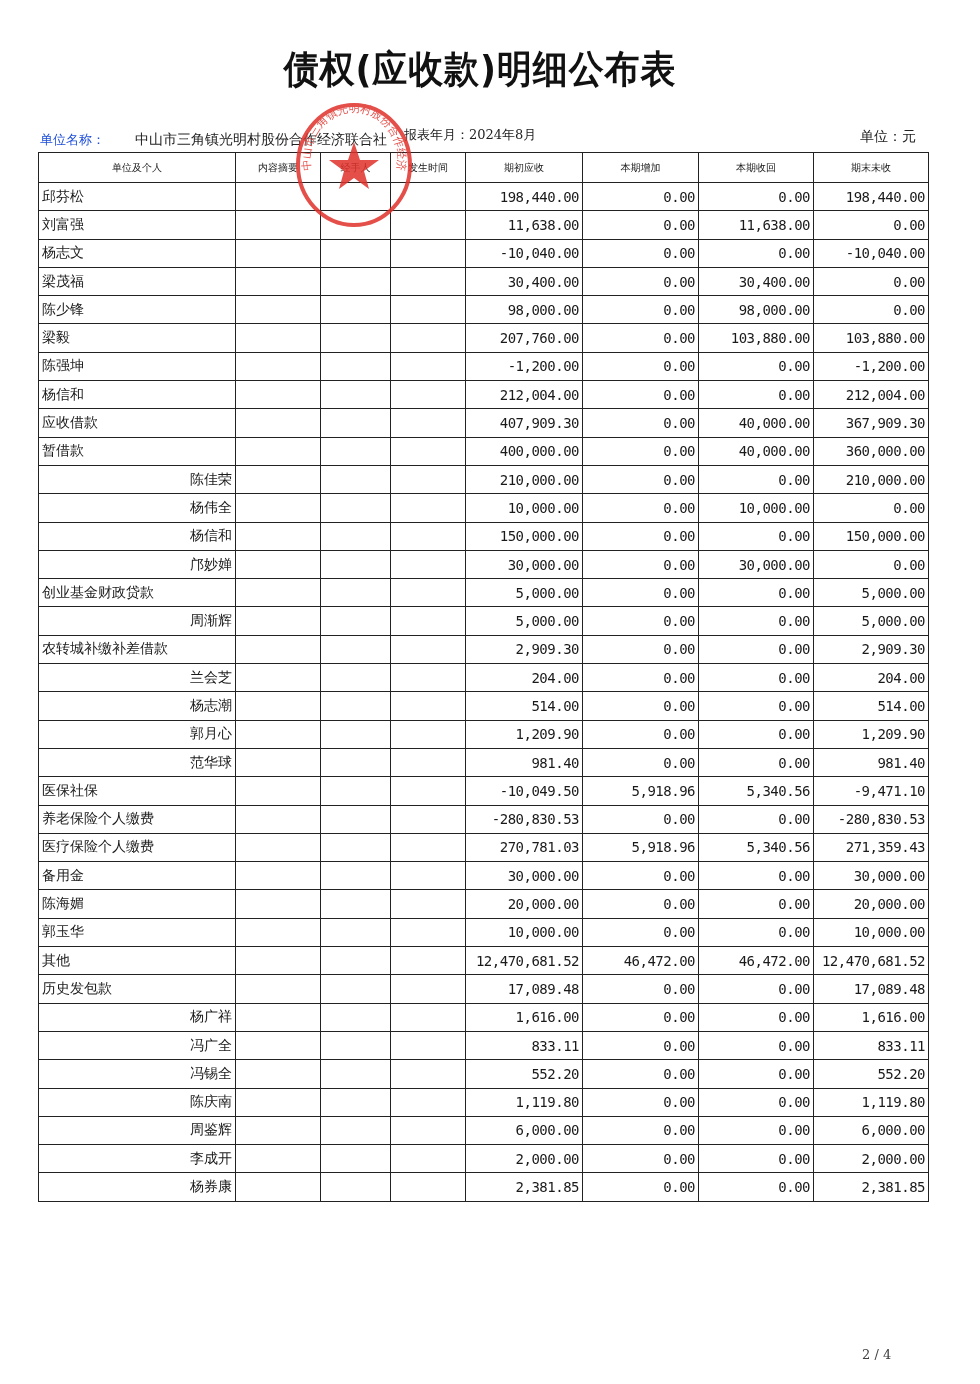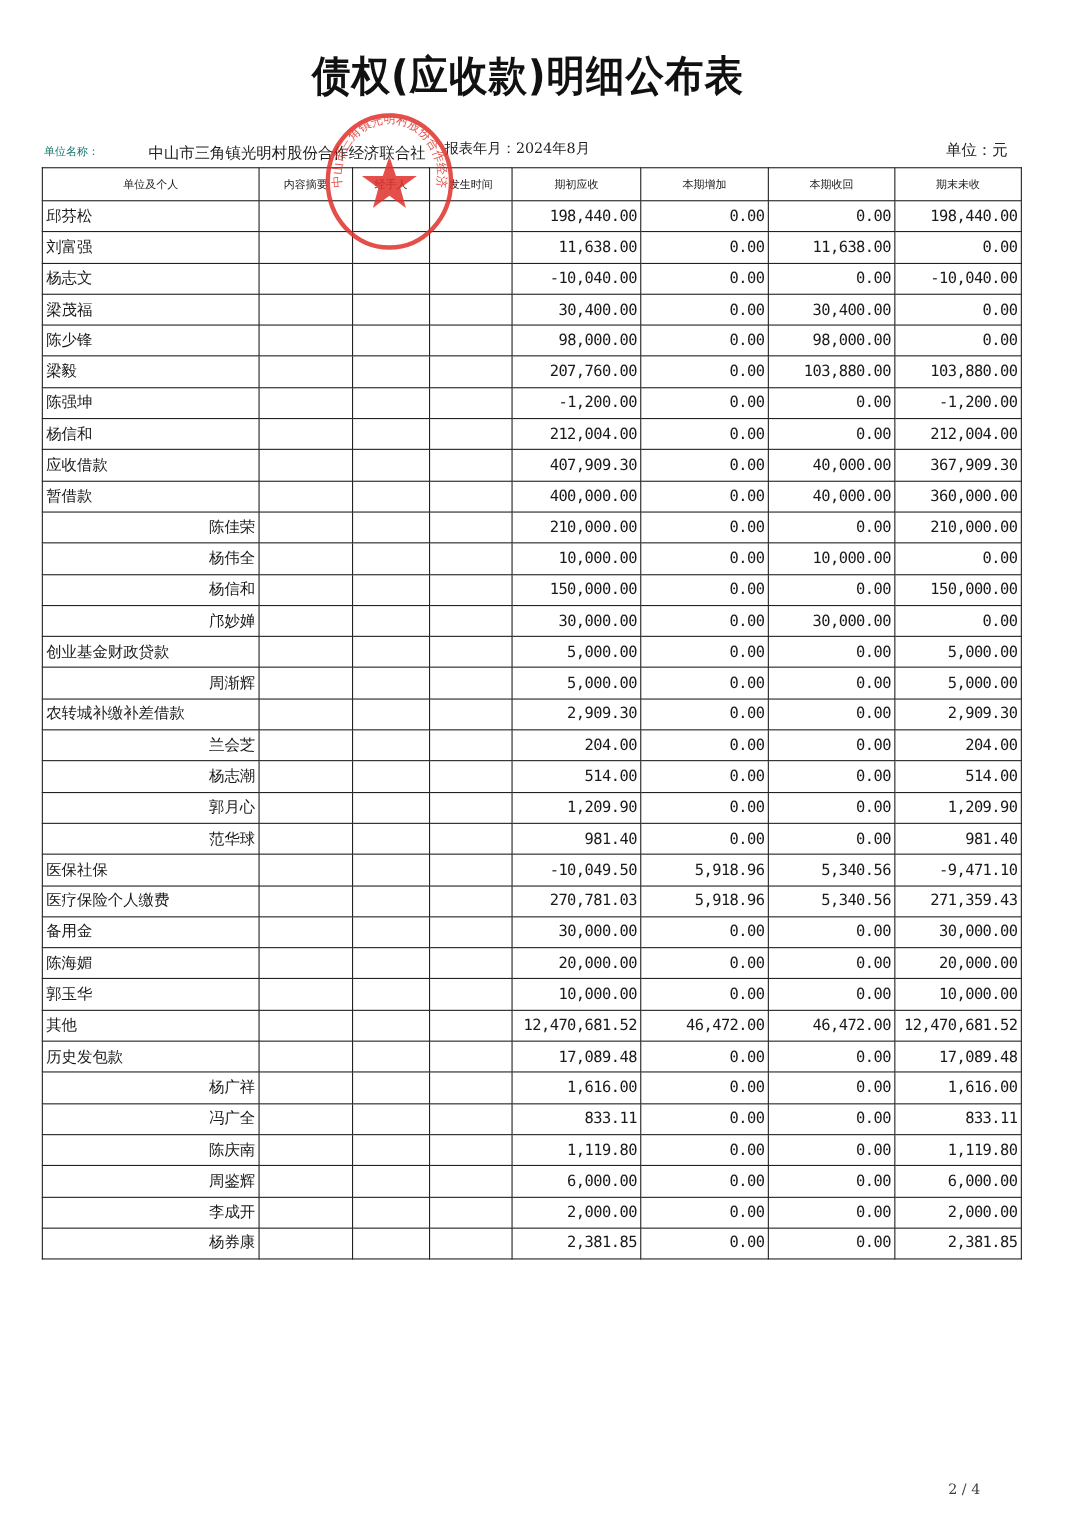--- a/index.html
+++ b/index.html
@@ -2,21 +2,21 @@
 <html><head>
 <meta charset="utf-8">
 <style>
   html, body { margin: 0; padding: 0; background: #ffffff; }
   body { width: 980px; height: 1384px; position: relative; overflow: hidden;
          font-family: "DejaVu Serif", "Liberation Serif", serif; color: #1a1a1a; }
   .title { position: absolute; left: 0; width: 960px; top: 44px; text-align: center;
            font-family: "DejaVu Sans", "Liberation Sans", sans-serif; font-size: 38px; font-weight: bold;
            letter-spacing: 1px; color: #111; transform: scaleX(0.92); transform-origin: center; }
   .report-month { position: absolute; left: 404px; top: 102px; font-size: 13px; color: #222; margin-top: 24px; }
-  .unit-name-label { position: absolute; left: 40px; top: 131px; font-size: 10px; color: #0f766e; }
+  .unit-name-label { position: absolute; left: 40px; top: 131px; font-size: 13px; color: #1d4ed8; }
   .unit-name-value { position: absolute; left: 135px; top: 131px; font-size: 14px; color: #222; }
   .currency-unit { position: absolute; right: 64px; top: 128px; font-size: 14px; color: #222; }
   table.ledger { position: absolute; left: 38px; top: 152px; border-collapse: collapse;
                  table-layout: fixed; width: 890px; }
   table.ledger th, table.ledger td { border: 1.3px solid #222; height: 27.3px; padding: 0 3px;
                  font-size: 14px; white-space: nowrap; overflow: hidden; }
   table.ledger th { font-weight: normal; height: 29px; text-align: center; font-size: 10px; }
   td.name { text-align: left; }
   td.lvl0 { padding-left: 3px; }
   td.lvl1 { padding-left: 27px; }
@@ -273,20 +273,30 @@
         <td class="name lvl0">医保社保</td>
         <td></td>
         <td></td>
         <td></td>
         <td class="num">-10,049.50</td>
         <td class="num">5,918.96</td>
         <td class="num">5,340.56</td>
         <td class="num">-9,471.10</td>
       </tr>
       <tr>
+        <td class="name lvl1">养老保险个人缴费</td>
+        <td></td>
+        <td></td>
+        <td></td>
+        <td class="num">-280,830.53</td>
+        <td class="num">0.00</td>
+        <td class="num">0.00</td>
+        <td class="num">-280,830.53</td>
+      </tr>
+      <tr>
         <td class="name lvl1">医疗保险个人缴费</td>
         <td></td>
         <td></td>
         <td></td>
         <td class="num">270,781.03</td>
         <td class="num">5,918.96</td>
         <td class="num">5,340.56</td>
         <td class="num">271,359.43</td>
       </tr>
       <tr>
@@ -351,20 +361,30 @@
       </tr>
       <tr>
         <td class="name lvl2">冯广全</td>
         <td></td>
         <td></td>
         <td></td>
         <td class="num">833.11</td>
         <td class="num">0.00</td>
         <td class="num">0.00</td>
         <td class="num">833.11</td>
+      </tr>
+      <tr>
+        <td class="name lvl2">冯锡全</td>
+        <td></td>
+        <td></td>
+        <td></td>
+        <td class="num">552.20</td>
+        <td class="num">0.00</td>
+        <td class="num">0.00</td>
+        <td class="num">552.20</td>
       </tr>
       <tr>
         <td class="name lvl2">陈庆南</td>
         <td></td>
         <td></td>
         <td></td>
         <td class="num">1,119.80</td>
         <td class="num">0.00</td>
         <td class="num">0.00</td>
         <td class="num">1,119.80</td>

